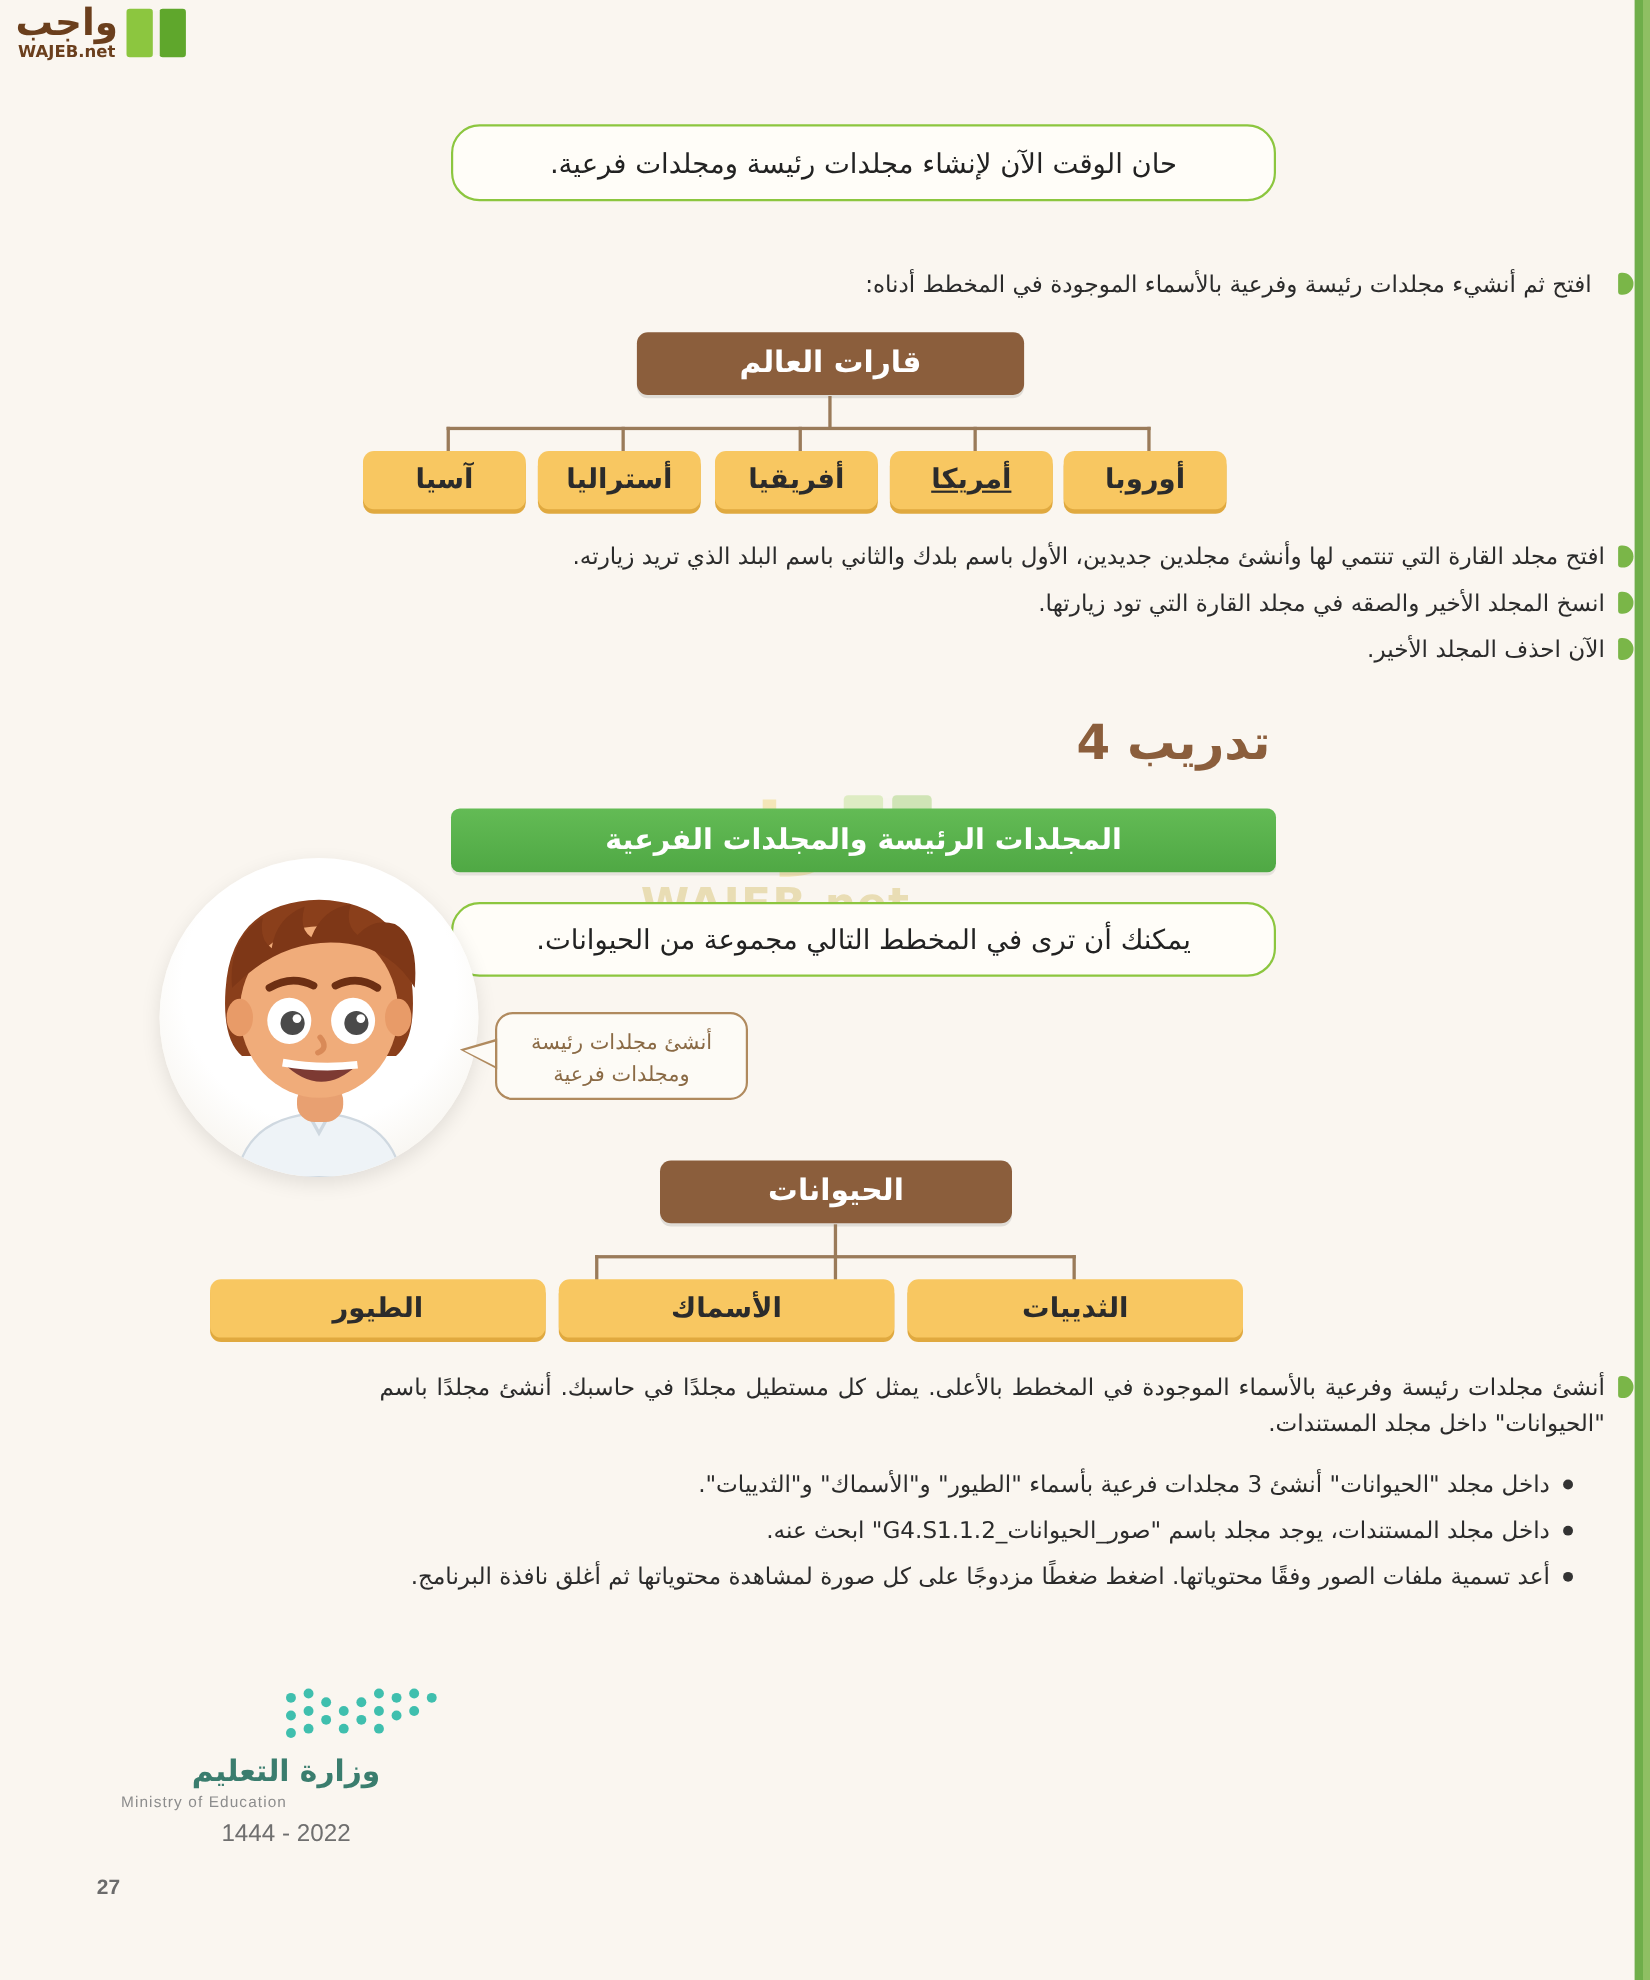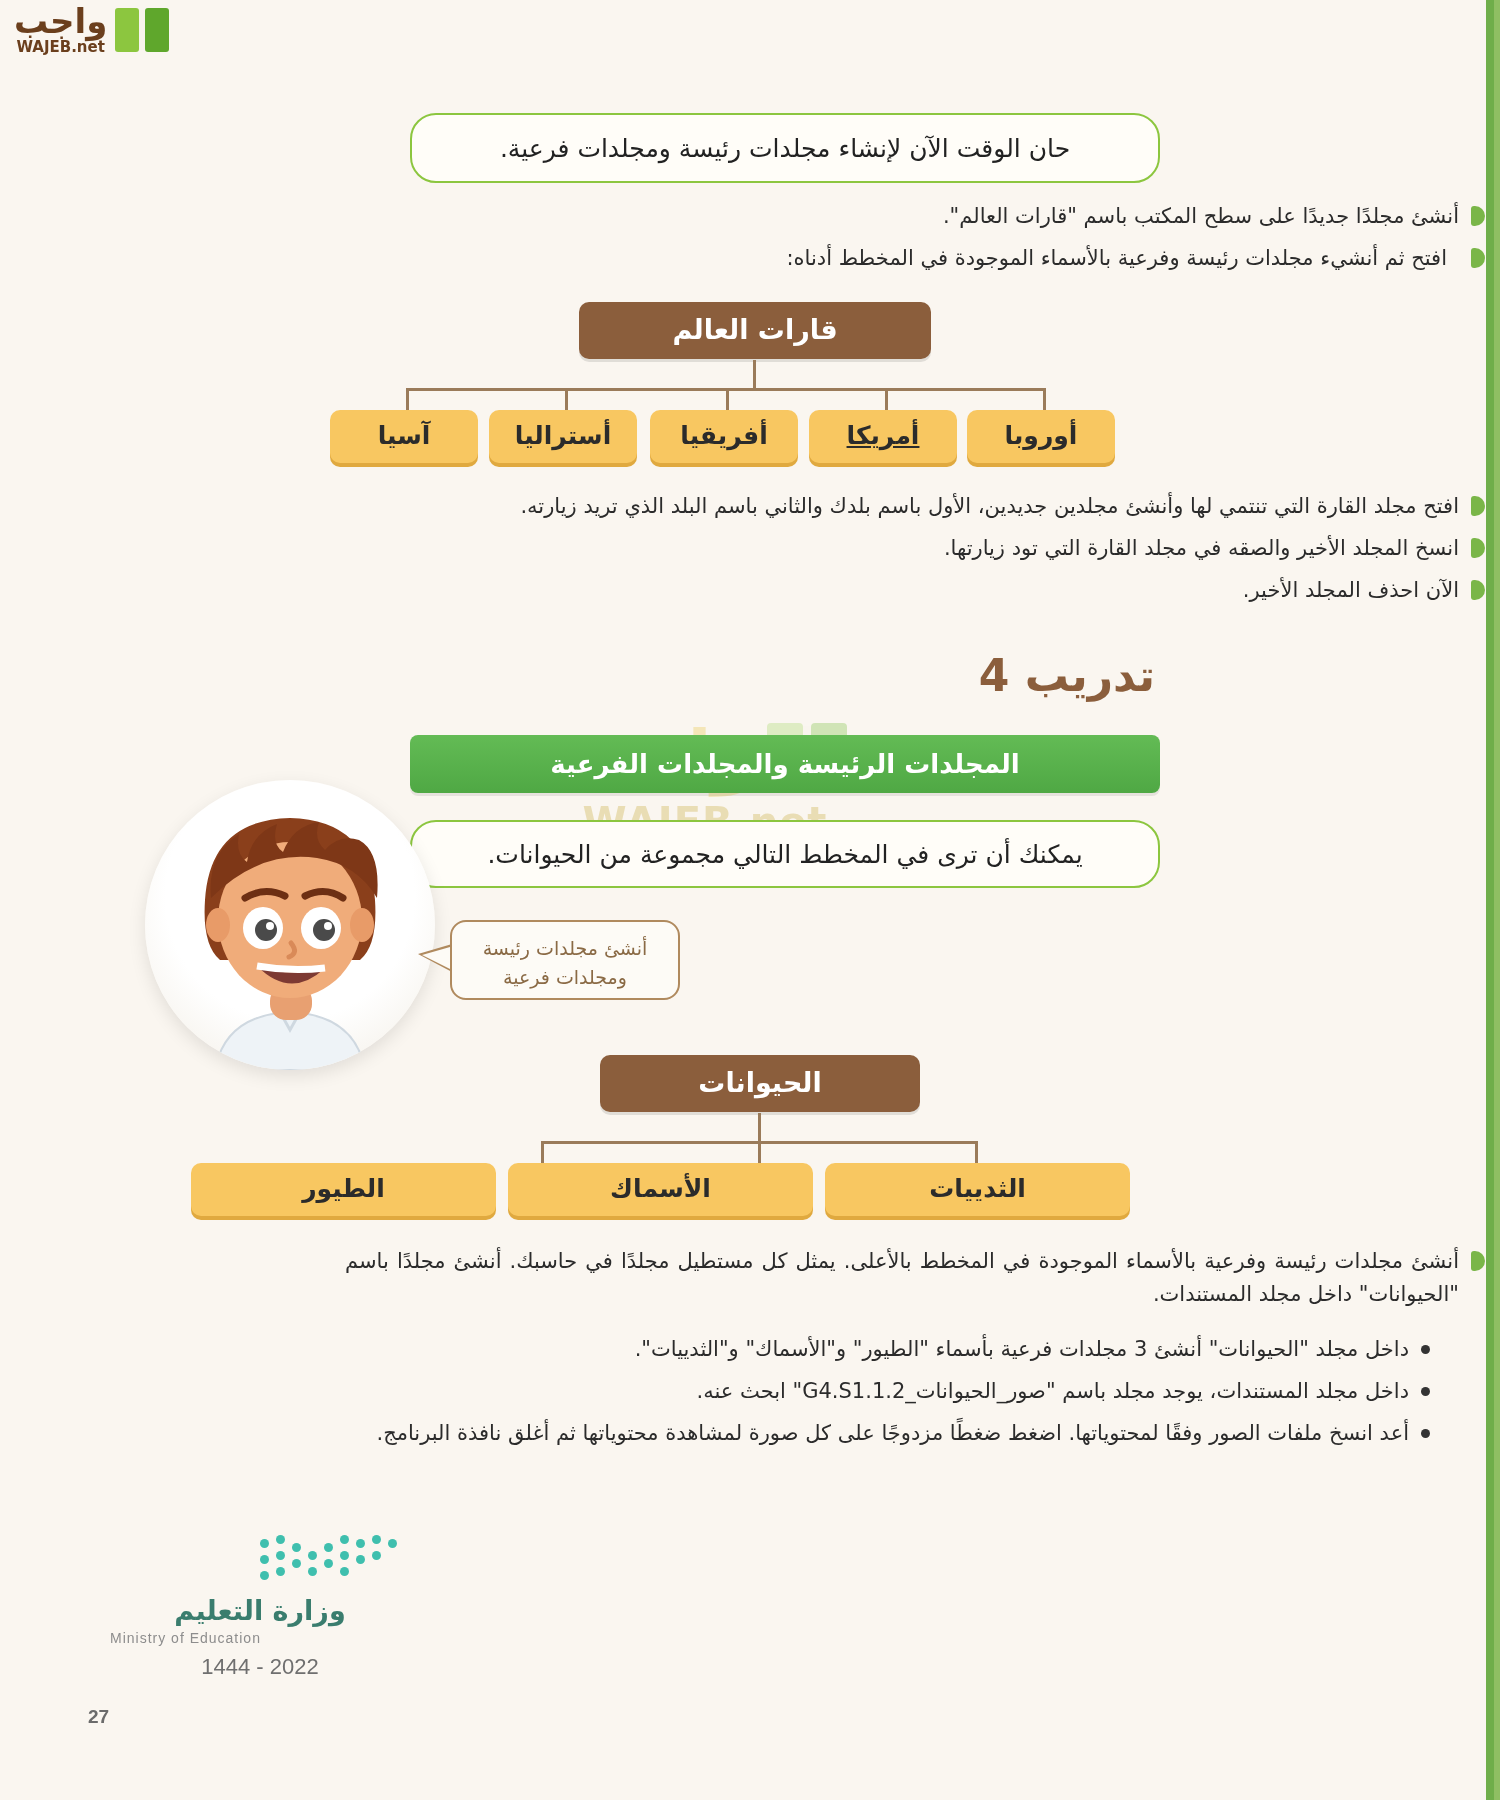--- a/index.html
+++ b/index.html
@@ -309,24 +309,20 @@
   </div>
   <div class="row2">WAJEB.net</div>
 </div>
 
 <div class="page">
 
   <div class="callout" style="top:113px; right:340px; width:750px; height:70px;">
     <span>حان الوقت الآن لإنشاء مجلدات رئيسة ومجلدات فرعية.</span>
   </div>
 
-  <div class="bullet-line" style="top:200px; right:15px; width:1140px; justify-content:flex-start;">
-    <div class="bullet-marker"></div>
-    <div class="bullet-text" style="text-align:right;">أنشئ مجلدًا جديدًا على سطح المكتب باسم "قارات العالم".</div>
-  </div>
   <div class="bullet-line" style="top:242px; right:15px; width:1140px;gap:24px;">
     <div class="bullet-marker"></div>
     <div class="bullet-text" style="text-align:right;">افتح ثم أنشيء مجلدات رئيسة وفرعية بالأسماء الموجودة في المخطط أدناه:</div>
   </div>
 
   <div class="chart" style="top:302px; right:385px; width:740px; height:160px;">
 
     <div class="chart-root" style="position:absolute; top:0; right:184px; width:352px;">قارات العالم</div>
 
     <div class="connector" style="top:58px; right:359px; width:3px; height:30px;"></div>
@@ -427,21 +423,21 @@
   <div class="dot-line" style="top:1333px; right:70px; width:1070px;">
     <div class="dot-marker"></div>
     <div>داخل مجلد "الحيوانات" أنشئ 3 مجلدات فرعية بأسماء "الطيور" و"الأسماك" و"الثدييات".</div>
   </div>
   <div class="dot-line" style="top:1375px; right:70px; width:1070px;">
     <div class="dot-marker"></div>
     <div>داخل مجلد المستندات، يوجد مجلد باسم "صور_الحيوانات_G4.S1.1.2" ابحث عنه.</div>
   </div>
   <div class="dot-line" style="top:1417px; right:70px; width:1070px;">
     <div class="dot-marker"></div>
-    <div>أعد انسخ ملفات الصور وفقًا لمحتوياتها. اضغط ضغطًا مزدوجًا على كل صورة لمشاهدة محتوياتها ثم أغلق نافذة البرنامج.</div>
+    <div>أعد تسمية ملفات الصور وفقًا محتوياتها. اضغط ضغطًا مزدوجًا على كل صورة لمشاهدة محتوياتها ثم أغلق نافذة البرنامج.</div>
   </div>
 
   <div class="footer">
     <div class="moe-dots">
       <i style="left:0px;  top:6px;"></i>
         <i style="left:0px; top:22px;"></i>
         <i style="left:0px; top:38px;"></i>
       <i style="left:16px; top:2px;"></i>
         <i style="left:16px; top:18px;"></i>
         <i style="left:16px; top:34px;"></i>

